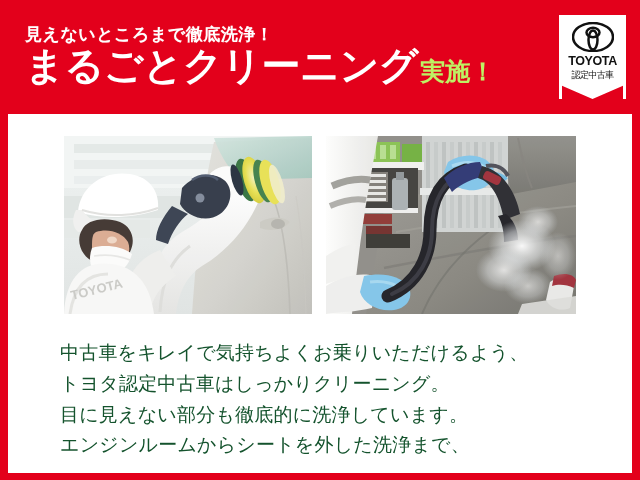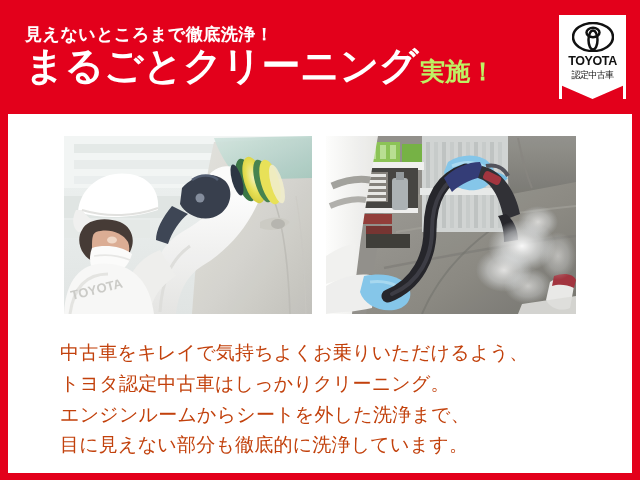--- a/index.html
+++ b/index.html
@@ -142,21 +142,21 @@
 
   .photo svg { display:block; width:100%; height:100%; }
 
   
   .copy {
     position:absolute;
     left:52px; top:224px;
     width:540px;
   }
   .copy-line {
-    color:#c2410c;
+    color:#14532d;
     font-size:19px;
     line-height:1.62;
     letter-spacing:0.2px;
     white-space:nowrap;
     font-weight:400;
   }
 </style>
 </head>
 <body>
 
@@ -387,17 +387,17 @@
           <path d="M196 168 L250 160 L250 178 L192 178 Z" fill="#dcdcd8" opacity="0.9"></path>
 
           <rect x="0" y="0" width="250" height="178" fill="#ffffff" opacity="0.05"></rect>
         </svg>
       </div>
     </div>
 
     <div class="copy">
       <div class="copy-line">中古車をキレイで気持ちよくお乗りいただけるよう、</div>
       <div class="copy-line">トヨタ認定中古車はしっかりクリーニング。</div>
+      <div class="copy-line">目に見えない部分も徹底的に洗浄しています。</div>
       <div class="copy-line">エンジンルームからシートを外した洗浄まで、</div>
-      <div class="copy-line">目に見えない部分も徹底的に洗浄しています。</div>
     </div>
   </div>
 </div>
 
 </body></html>

